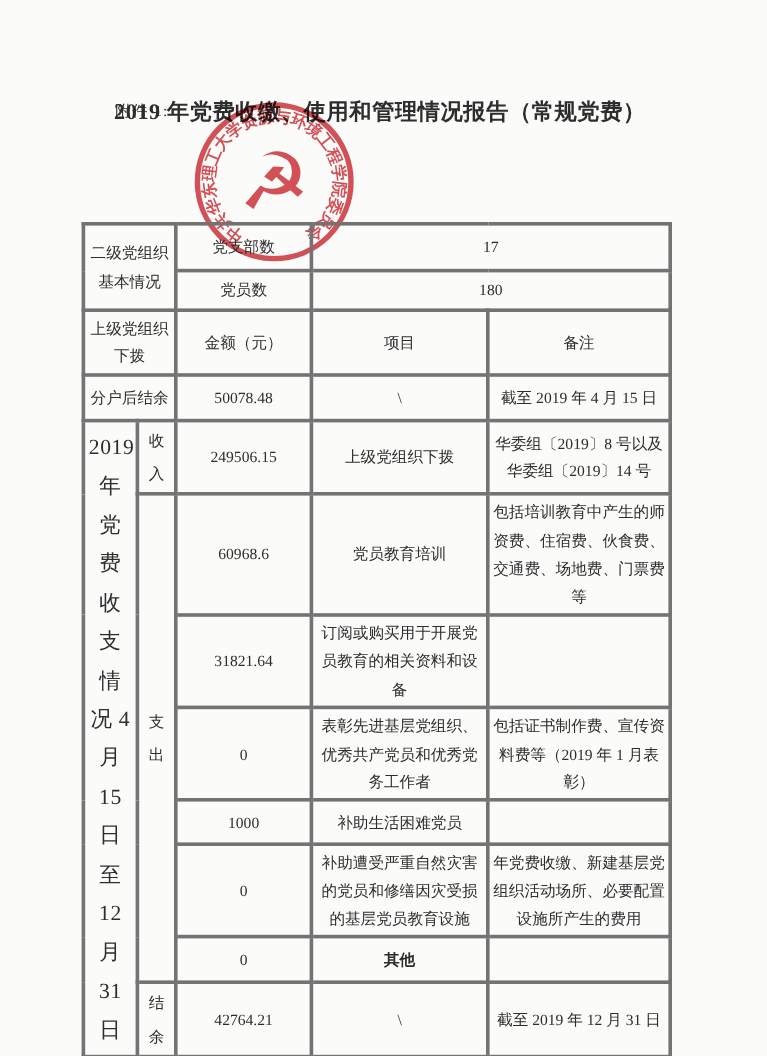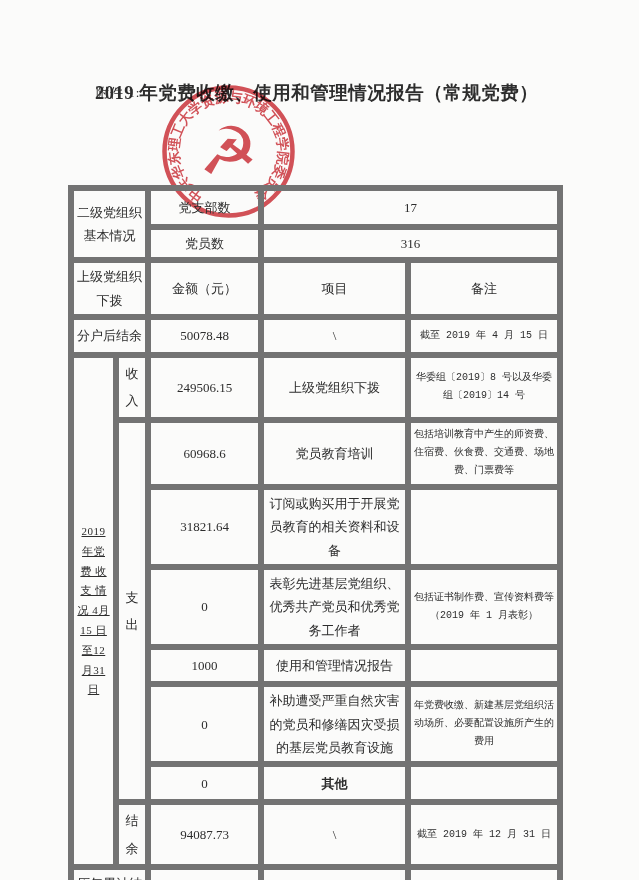--- a/index.html
+++ b/index.html
@@ -18,33 +18,33 @@
   .seal{position:absolute;left:143px;top:66px;width:171px;height:171px;
         mix-blend-mode:multiply;opacity:.88;pointer-events:none;}
 
   
   table.report{
     position:absolute;left:68px;top:185px;width:489px;
     border-collapse:collapse;table-layout:fixed;
     font-size:13px;color:#2d2d2d;
   }
   table.report td{
-    border:6px solid #737373;
+    border:3px solid #737373;
     text-align:center;vertical-align:middle;
     padding:2px 3px;line-height:1.8;
     overflow:hidden;
   }
   td.item-cell,td.note-cell{text-align:left;padding:2px 7px;}
   td.center{text-align:center;font-weight:bold;}
   .r1{height:39px}.r2{height:33px}.r3{height:46px}.r4{height:38px}
   .r5{height:51px}.r6{height:67px}.r7{height:42px}.r8{height:47px}
   .r9{height:37px}.r10{height:66px}.r11{height:38px}.r12{height:42px}.r13{height:44px}
-  .note-cell{font-size:10px;line-height:1.75;font-family:Liberation Mono, monospace;}
+  .note-cell{font-size:13px;line-height:1.75;}
   .vstack{width:1em;margin:0 auto;word-break:break-all;line-height:2.1;}
-  .yearlabel{font-size:11px;line-height:2.0;letter-spacing:.5px;padding:0 1px;text-decoration:underline;}
+  .yearlabel{font-size:18px;line-height:2.0;letter-spacing:.5px;padding:0 1px;}
   td.section{font-size:13px;line-height:2.0;}
 </style>
 </head>
 <body>
 
 <div class="page">
 
   <div class="attachment">附件 1:</div>
   <div class="doc-title">2019 年党费收缴、使用和管理情况报告（常规党费）</div>
 
@@ -69,21 +69,21 @@
     </colgroup>
 
     <tbody>
         <tr class="r1">
       <td colspan="2" rowspan="2" class="section">二级党组织基本情况</td>
       <td>党支部数</td>
       <td colspan="2">17</td>
     </tr>
     <tr class="r2">
       <td>党员数</td>
-      <td colspan="2">316</td>
+      <td colspan="2">180</td>
     </tr>
 
     <tr class="r3">
       <td colspan="2" class="section">上级党组织下拨</td>
       <td>金额（元）</td>
       <td>项目</td>
       <td>备注</td>
     </tr>
 
     <tr class="r4">
@@ -116,39 +116,39 @@
       <td class="item-cell">订阅或购买用于开展党员教育的相关资料和设备</td>
       <td class="note-cell"></td>
     </tr>
     <tr class="r8">
       <td>0</td>
       <td class="item-cell">表彰先进基层党组织、优秀共产党员和优秀党务工作者</td>
       <td class="note-cell">包括证书制作费、宣传资料费等（2019 年 1 月表彰）</td>
     </tr>
     <tr class="r9">
       <td>1000</td>
-      <td class="item-cell">使用和管理情况报告</td>
+      <td class="item-cell">补助生活困难党员</td>
       <td class="note-cell"></td>
     </tr>
     <tr class="r10">
       <td>0</td>
       <td class="item-cell">补助遭受严重自然灾害的党员和修缮因灾受损的基层党员教育设施</td>
       <td class="note-cell">年党费收缴、新建基层党组织活动场所、必要配置设施所产生的费用</td>
     </tr>
     <tr class="r11">
       <td>0</td>
       <td class="item-cell center">其他</td>
       <td class="note-cell"></td>
     </tr>
 
     <tr class="r12">
       <td>
             <div class="vstack">结余</div>
           </td>
-      <td>94087.73</td>
+      <td>42764.21</td>
       <td>\</td>
       <td class="note-cell">截至 2019 年 12 月 31 日</td>
     </tr>
 
     <tr class="r13">
       <td colspan="2">历年累计结余</td>
       <td>157747.06</td>
       <td>\</td>
       <td class="note-cell">截至 2019 年 12 月 31 日</td>
     </tr>

